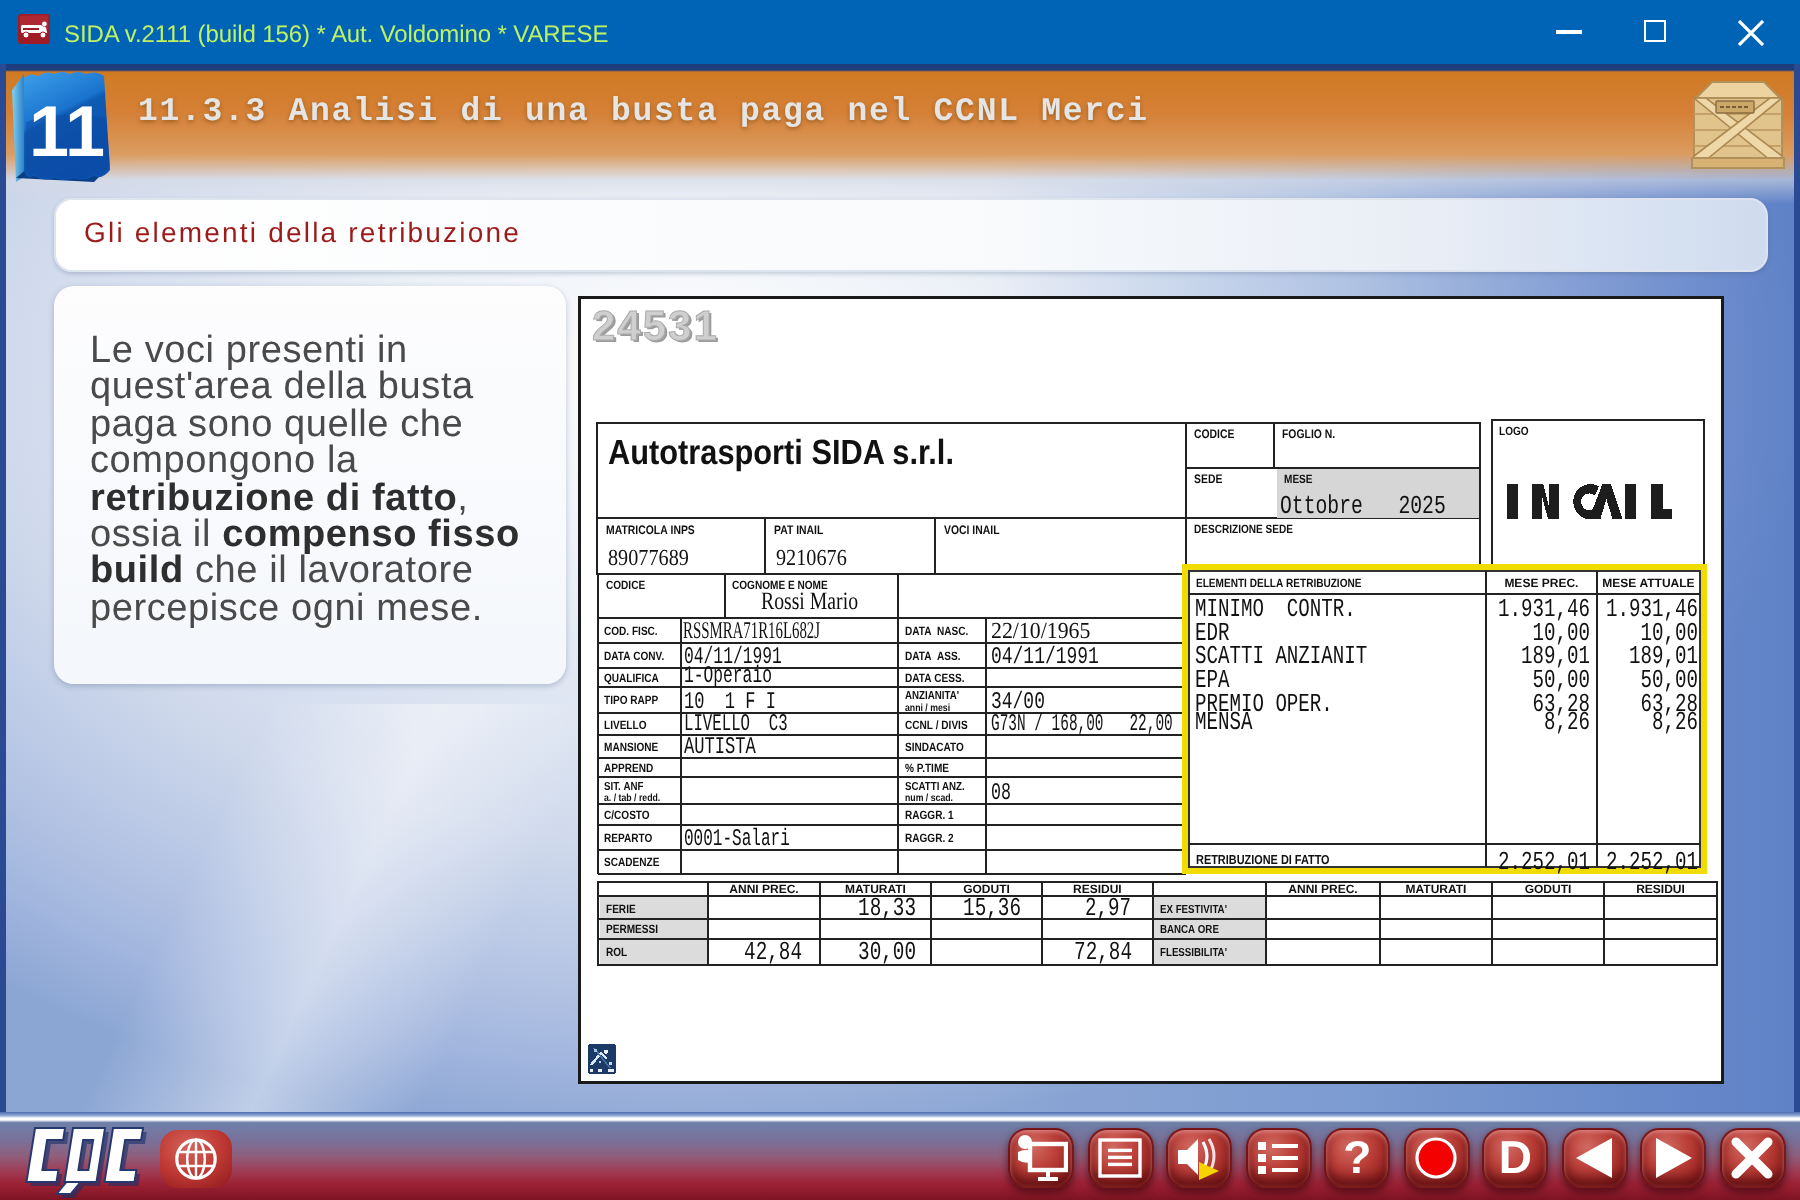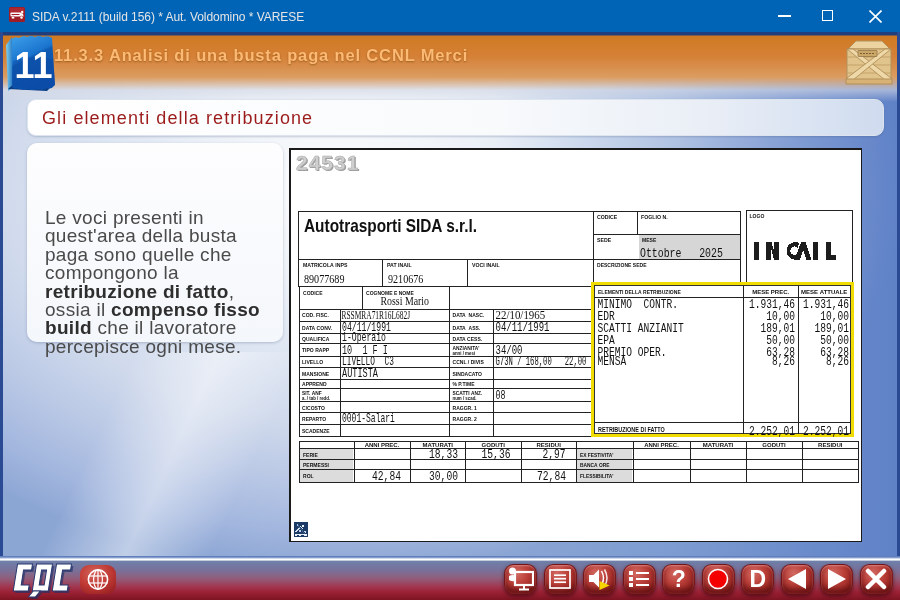--- a/index.html
+++ b/index.html
@@ -1,35 +1,35 @@
 <!DOCTYPE html>
 <html><head><meta charset="utf-8">
 <style>
 html,body{margin:0;padding:0;}
 body{width:900px;height:600px;overflow:hidden;font-family:"Liberation Sans",sans-serif;position:relative;background:#0064b6;}
 .abs{position:absolute;}
 .nw{white-space:nowrap;}
 #titlebar{left:0;top:0;width:900px;height:32px;background:#0064b6;}
-#tbtext{left:32px;top:10px;font-size:12px;color:#e5e5e5;letter-spacing:-0.05px;}
+#tbtext{left:32px;top:10px;font-size:12px;color:#bef264;letter-spacing:-0.05px;}
 #main{left:0;top:32px;width:900px;height:524px;
 background:
  linear-gradient(180deg, rgba(31,62,126,1) 0px, rgba(31,62,126,1) 3px, rgba(31,62,126,0) 4px),
  linear-gradient(180deg, #cf7a21 3px, #d58036 24px, #db9c60 45px, rgba(212,216,228,0.6) 58px, rgba(212,216,228,0) 70px),
  linear-gradient(90deg, rgba(80,120,195,0) 55%, rgba(80,125,200,0.25) 75%, rgba(65,105,190,0.55) 97%, rgba(65,105,190,0.6) 100%),
  radial-gradient(ellipse 560px 380px at 340px 158px, #fefefe 0%, #eef2f8 25%, #dde5f2 45%, #d0daec 61%, #bccae6 75%, #a2b6de 90%, #8ca6d4 100%);
 border-left:3px solid #2a4a94;border-right:3px solid #2a4a94;box-sizing:border-box;}
 #swoosh{left:0;top:320px;width:360px;height:240px;background:linear-gradient(115deg, rgba(255,255,255,0) 28%, rgba(255,255,255,0.45) 46%, rgba(255,255,255,0) 64%);}
-#htitle{left:54px;top:46px;font-size:16.5px;font-weight:bold;color:#fdba74;letter-spacing:0.85px;text-shadow:0 1px 2px rgba(120,70,10,.6);}
+#htitle{left:69px;top:46px;font-size:16.5px;font-weight:bold;color:#e5e5e5;letter-spacing:0.85px;text-shadow:0 1px 2px rgba(120,70,10,.6);font-family:Liberation Mono, monospace;}
 #subbar{left:27px;top:99px;width:857px;height:37px;border-radius:9px;
 background:linear-gradient(90deg,#ffffff 0%,#f8fafc 55%,#e9eef6 80%,#d9e3f2 92%,#cfdbee 100%);
 box-shadow:0 1px 2px rgba(60,80,120,.25);border:1px solid #dde4ee;box-sizing:border-box;}
-#subtext{left:42px;top:108px;font-size:18px;color:#9c1c1c;letter-spacing:1.1px;text-align:center;}
+#subtext{left:42px;top:108px;font-size:14px;color:#9c1c1c;letter-spacing:1.1px;text-align:center;}
 #lpanel{left:27px;top:143px;width:256px;height:199px;border-radius:10px;
 background:linear-gradient(180deg,#fdfdfe,#f4f7fb);box-shadow:0 1px 3px rgba(60,80,120,.3);}
-#ltext{left:45px;top:167px;font-size:19px;line-height:18.4px;color:#4a4a4a;letter-spacing:0.3px;margin-top:42px;}
+#ltext{left:45px;top:167px;font-size:19px;line-height:18.4px;color:#4a4a4a;letter-spacing:0.3px;}
 #ltext b{color:#2e2e2e;}
 #bottombar{left:0;top:556px;width:900px;height:44px;
 background:linear-gradient(180deg,#4f6cb0 0%,#8ea7d4 4%,#ffffff 7%,#ffffff 9%,#6f80aa 12%,#78719a 32%,#8f5f7c 50%,#a03a54 68%,#9c2134 82%,#7d1422 100%);}
 .rbtn{width:33px;height:30px;border-radius:9.5px;top:564px;
 background:radial-gradient(circle at 38% 30%, #d06a62 0%, #bc403a 40%, #a32b27 70%, #8c1d1c 100%);
 box-shadow:inset 0 1px 2px rgba(255,200,200,.5), inset 0 -4px 6px rgba(60,0,8,.6), 0 2px 4px rgba(40,0,8,.6);border:1px solid rgba(100,14,18,.75);box-sizing:border-box;}
 .bico{position:absolute;left:50%;top:50%;transform:translate(-50%,-50%);}
 .btxt{color:#fff;font-weight:bold;font-size:23px;font-family:"Liberation Sans",sans-serif;}
 </style></head><body>
 

